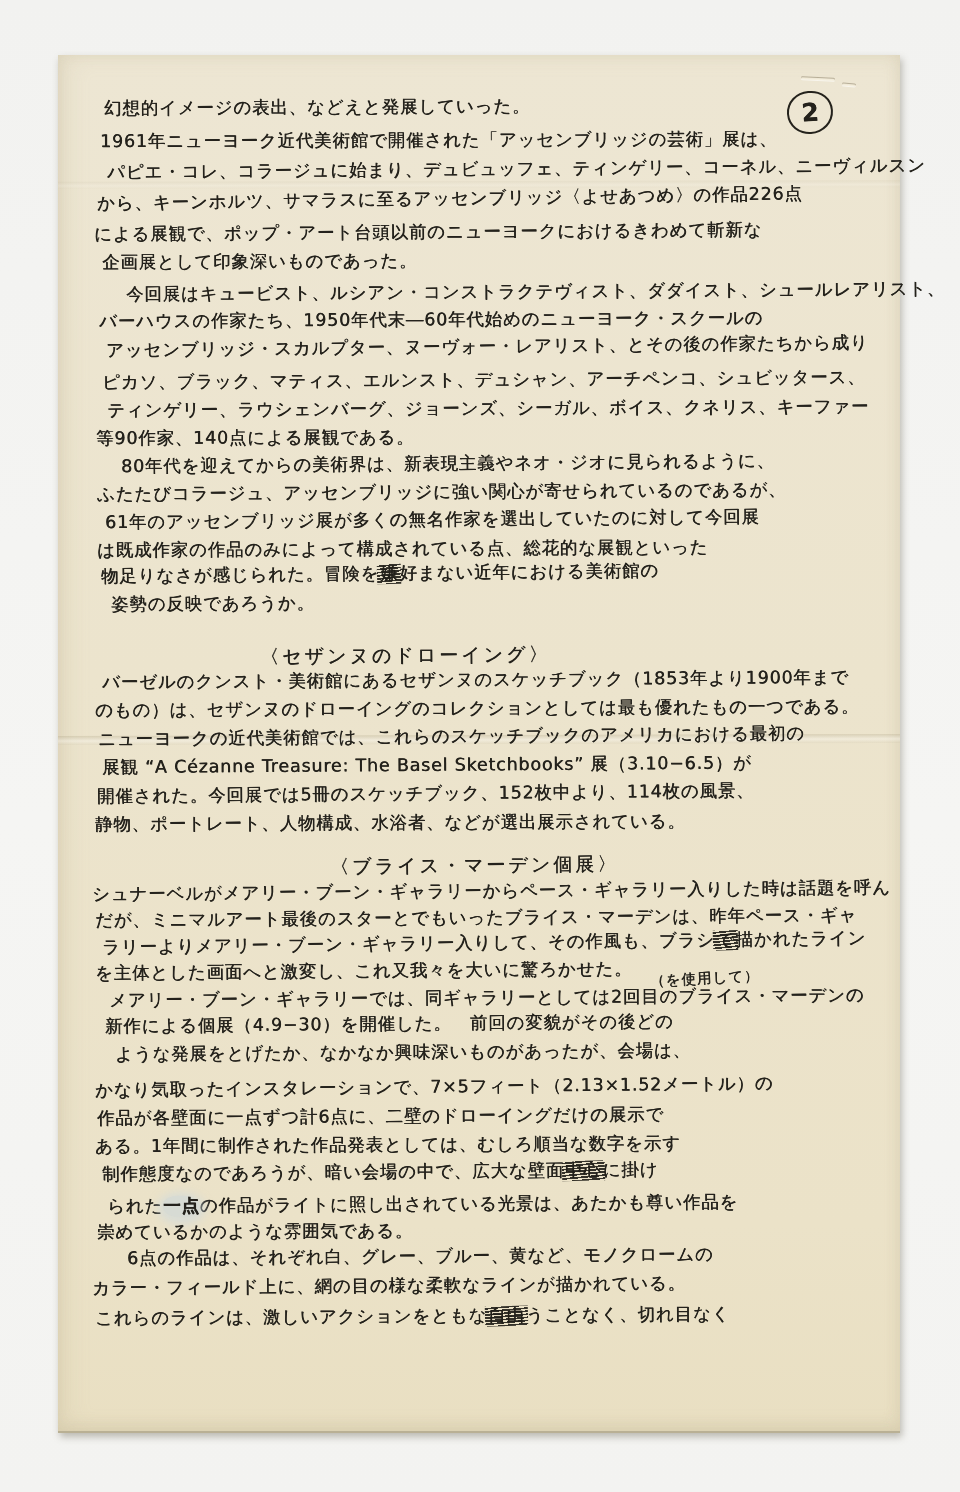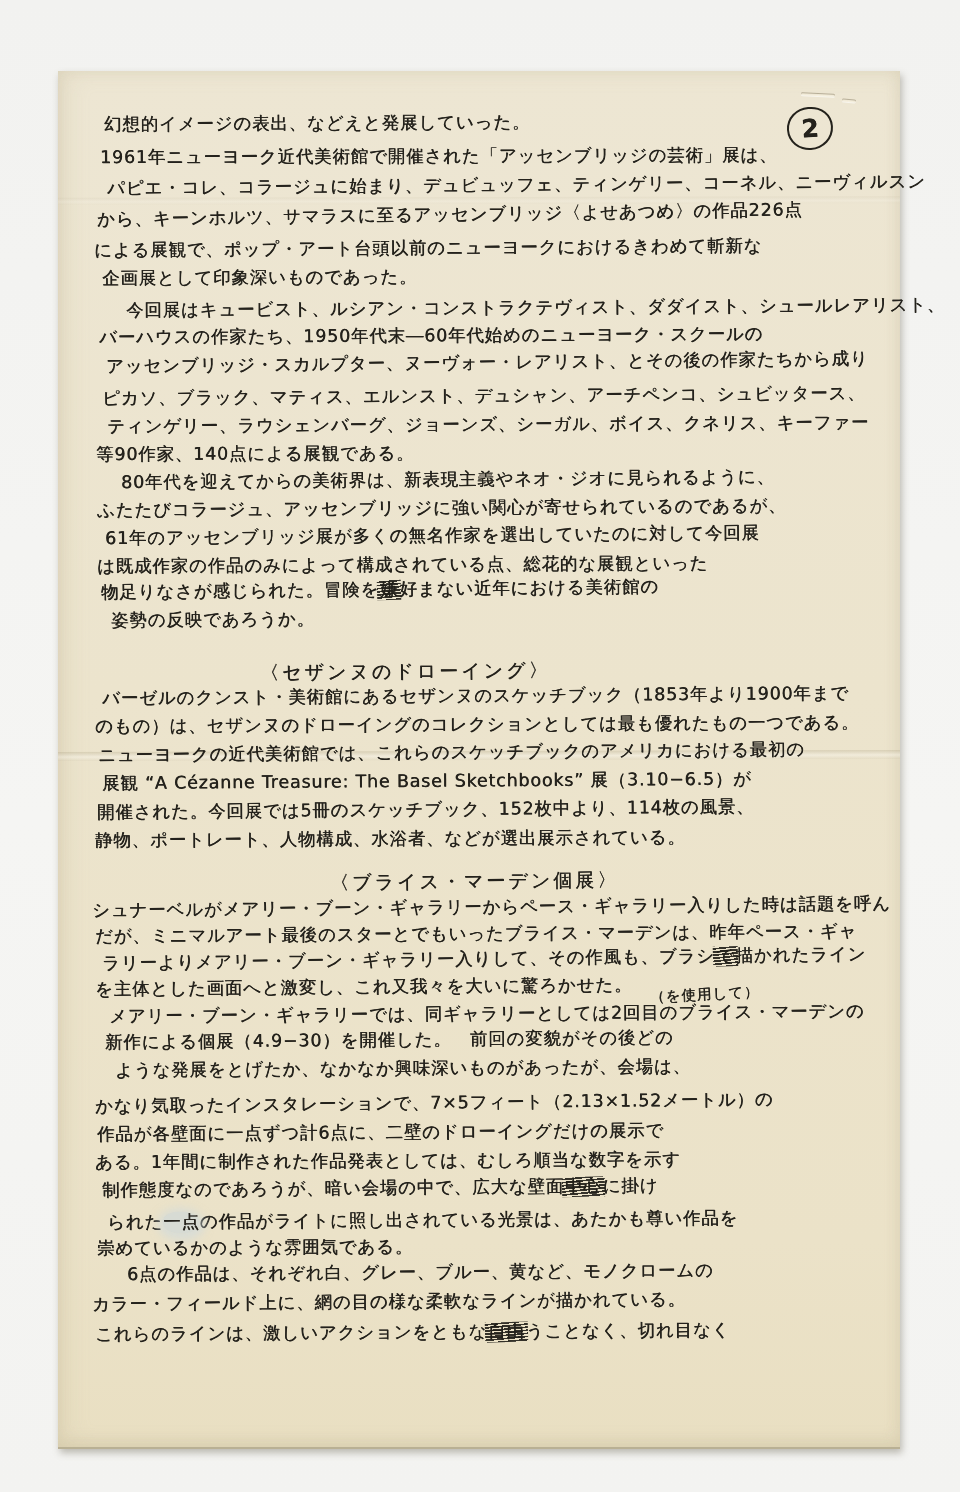--- a/index.html
+++ b/index.html
@@ -2,21 +2,21 @@
 <html><head>
 <meta charset="utf-8">
 <style>
   html,body{margin:0;padding:0;}
   body{
     width:960px;height:1492px;
     background:linear-gradient(180deg,#f2f2f0 0%,#f5f5f3 55%,#f3f3f1 100%);
     font-family:"DejaVu Sans",sans-serif;
     overflow:hidden;
   }
-  .page-wrap{position:relative;width:960px;height:1320px;margin-top:16px;}
+  .page-wrap{position:relative;width:960px;height:1320px;}
   .paper{
     position:absolute;left:58px;top:55px;width:842px;height:1376px;
     background:linear-gradient(180deg,#ede6d3 0%,#ece4cd 45%,#ebe2c8 85%,#e9dfc2 100%);
     box-shadow:
       inset 10px 0 22px rgba(190,178,145,0.18),
       inset -4px 0 14px rgba(200,190,160,0.12),
       inset 0 -6px 14px rgba(185,173,140,0.18),
       2px 4px 7px rgba(120,115,100,0.45);
     border-bottom:2px solid #b9b094;
   }
@@ -51,20 +51,21 @@
   .strike::after{
     content:"";position:absolute;left:-2px;right:-2px;top:1px;bottom:1px;
     background:repeating-linear-gradient(176deg,transparent 0 1.4px,rgba(32,30,24,0.9) 1.4px 3.1px);
     transform:rotate(-1deg);
   }
   .whiteout{
     position:relative;display:inline-block;
     background:rgba(196,211,224,0.5);
     box-shadow:0 2px 8px 5px rgba(203,216,226,0.55);
     border-radius:45% 55% 50% 50%;
+    font-weight:bold;
   }
   .page-badge{
     position:absolute;left:787px;top:91px;width:42px;height:39px;
     border:2.5px solid #24221c;border-radius:50% 48% 52% 50%;
     display:flex;align-items:center;justify-content:center;
     color:#24221c;font-size:25px;font-weight:bold;
     transform:rotate(-4deg);
     text-shadow:0.4px 0.2px 0 currentColor;
   }
   .insertion-note{

